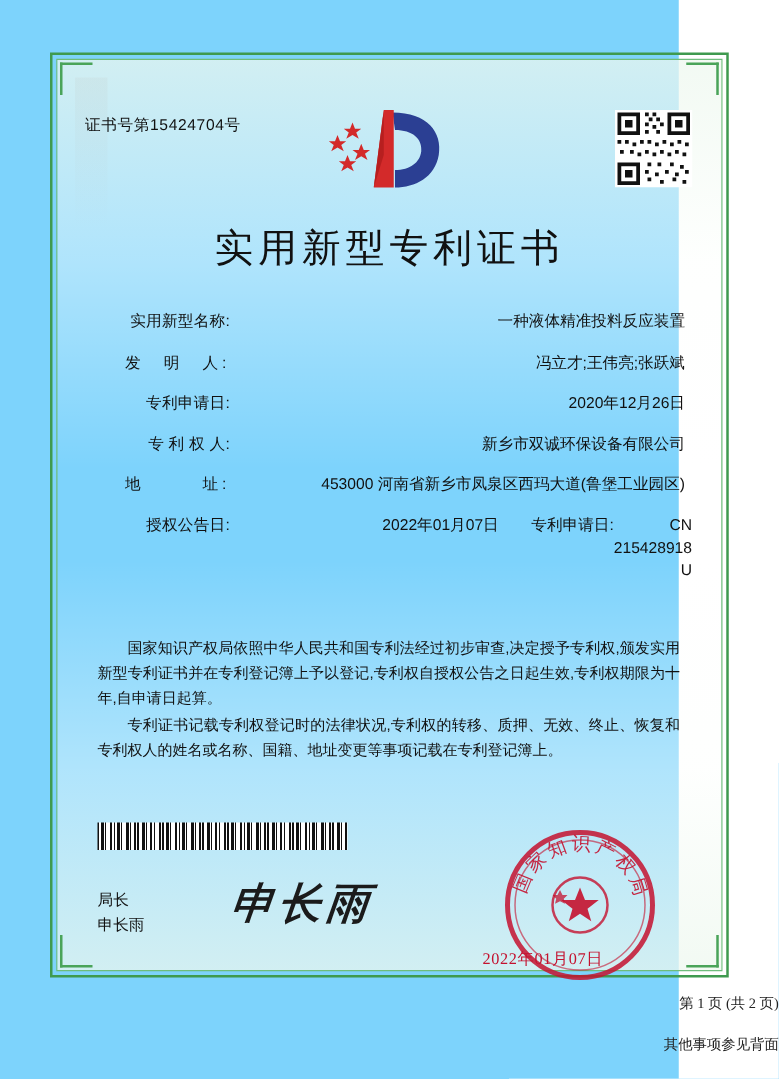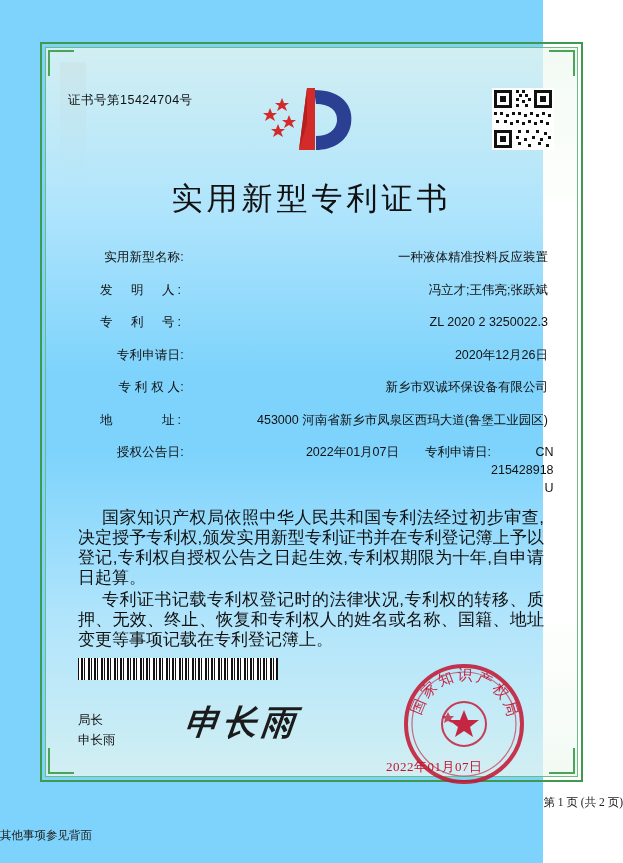--- a/index.html
+++ b/index.html
@@ -137,21 +137,21 @@
     flex: 1;
     color: #111;
   }
 
   
   .paragraphs {
     position: absolute;
     left: 78px;
     top: 508px;
     width: 466px;
-    font-size: 17px;
+    font-size: 12px;
     line-height: 20px;
     color: #111;
     text-align: justify;
   }
   .paragraphs p {
     margin: 0 0 2px 0;
     text-indent: 24px;
   }
 
   
@@ -218,21 +218,21 @@
     text-align: right;
     font-size: 11.5px;
     color: #222;
     font-family: Liberation Serif, serif;
   }
   .footer-note {
     position: absolute;
     left: 0;
     top: 828px;
     width: 623px;
-    text-align: left;
+    text-align: right;
     font-size: 11.5px;
     color: #222;
   }
   .paper-mark {
     position: absolute;
     left: 60px;
     top: 62px;
     width: 26px;
     height: 120px;
     background: linear-gradient(180deg, rgba(180,170,160,0.10), rgba(180,170,160,0));
@@ -335,24 +335,20 @@
   <div class="fields">
     <div class="field-row">
       <div class="field-label">实用新型名称:</div>
       <div class="field-value">一种液体精准投料反应装置</div>
     </div>
     <div class="field-row">
       <div class="field-label spaced2">发　明　人:</div>
       <div class="field-value">冯立才;王伟亮;张跃斌</div>
     </div>
     <div class="field-row">
-      <div class="field-label spaced2">专　利　号:</div>
-      <div class="field-value">ZL 2020 2 3250022.3</div>
-    </div>
-    <div class="field-row">
       <div class="field-label">专利申请日:</div>
       <div class="field-value">2020年12月26日</div>
     </div>
     <div class="field-row">
       <div class="field-label">专 利 权 人:</div>
       <div class="field-value">新乡市双诚环保设备有限公司</div>
     </div>
     <div class="field-row">
       <div class="field-label spaced2">地　　　址:</div>
       <div class="field-value">453000 河南省新乡市凤泉区西玛大道(鲁堡工业园区)</div>

